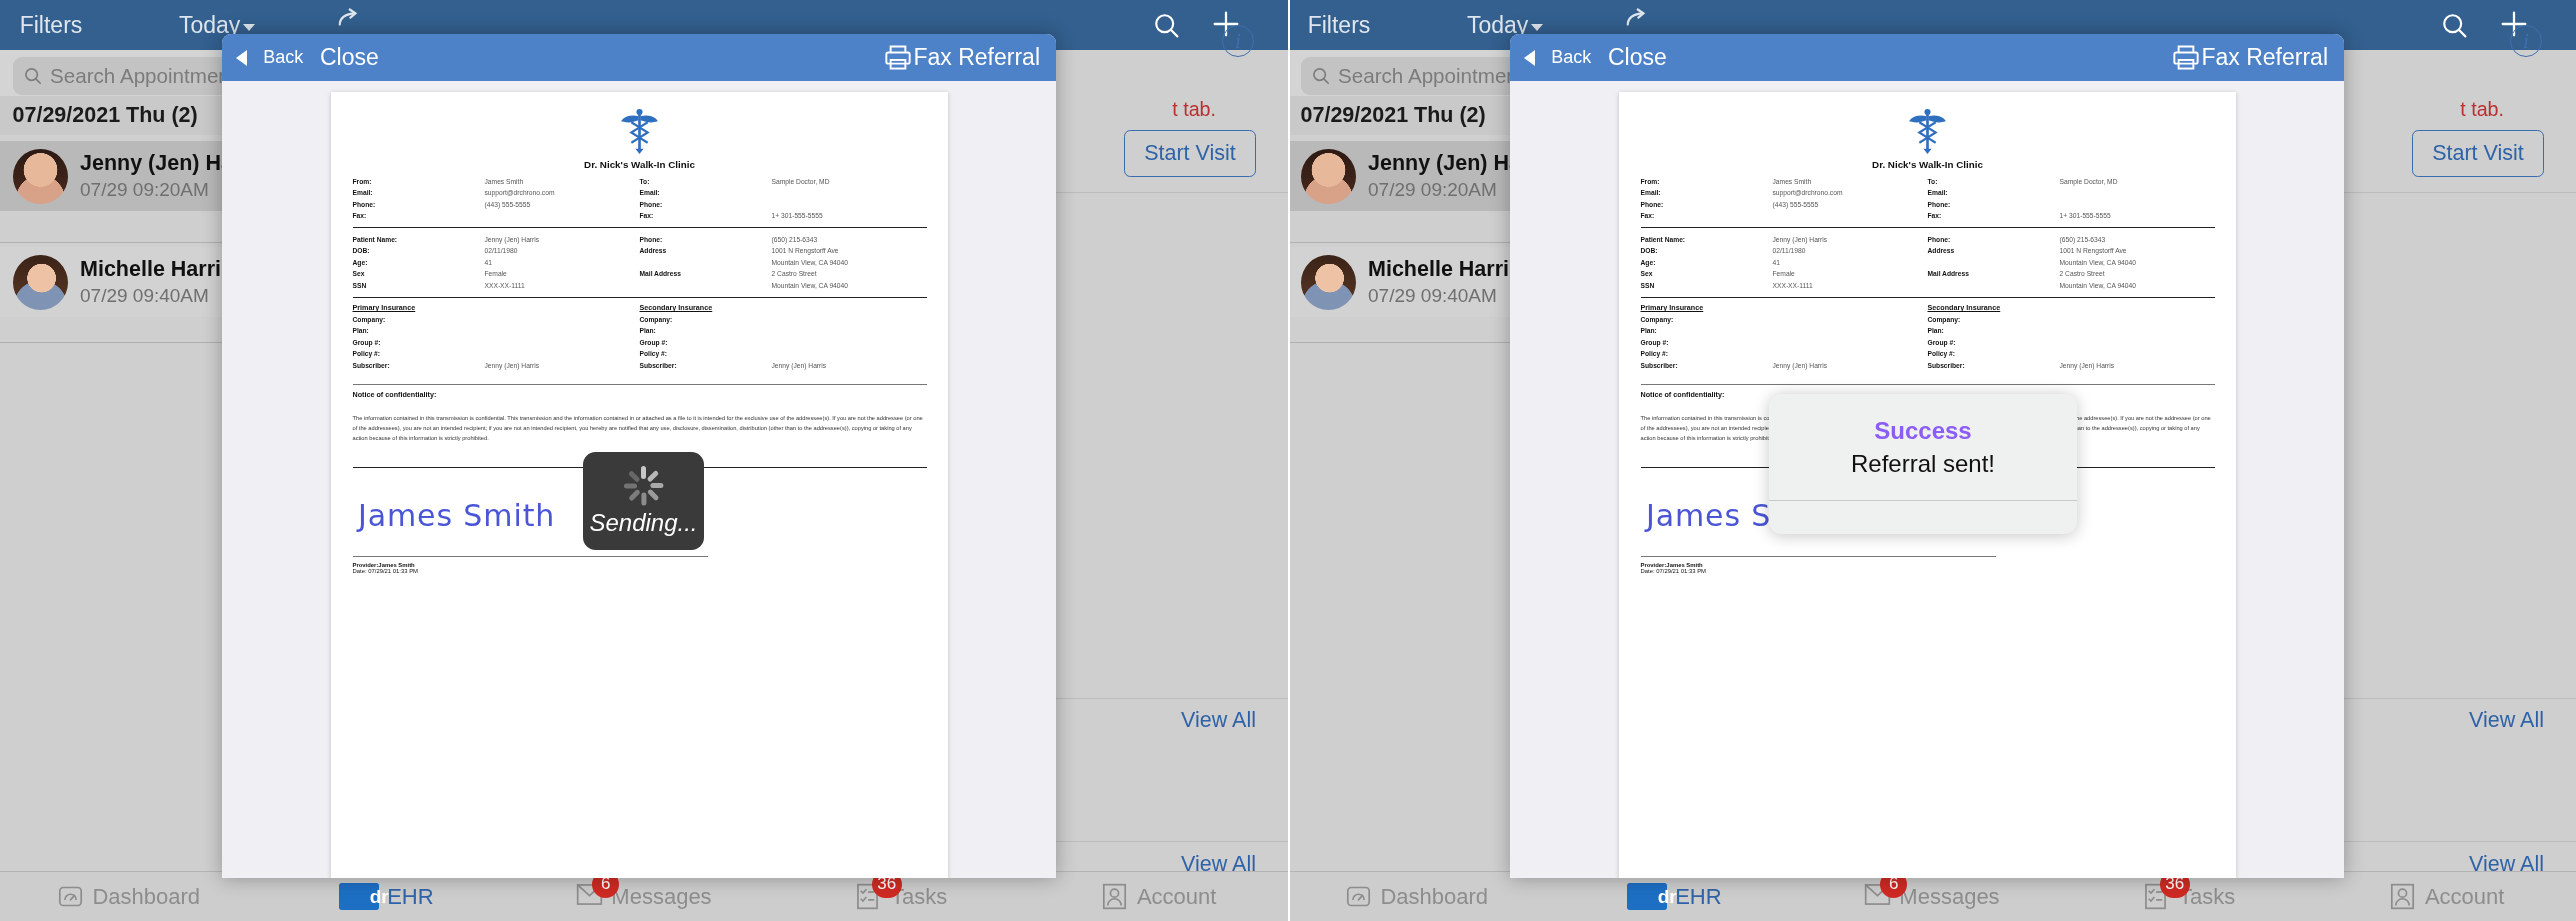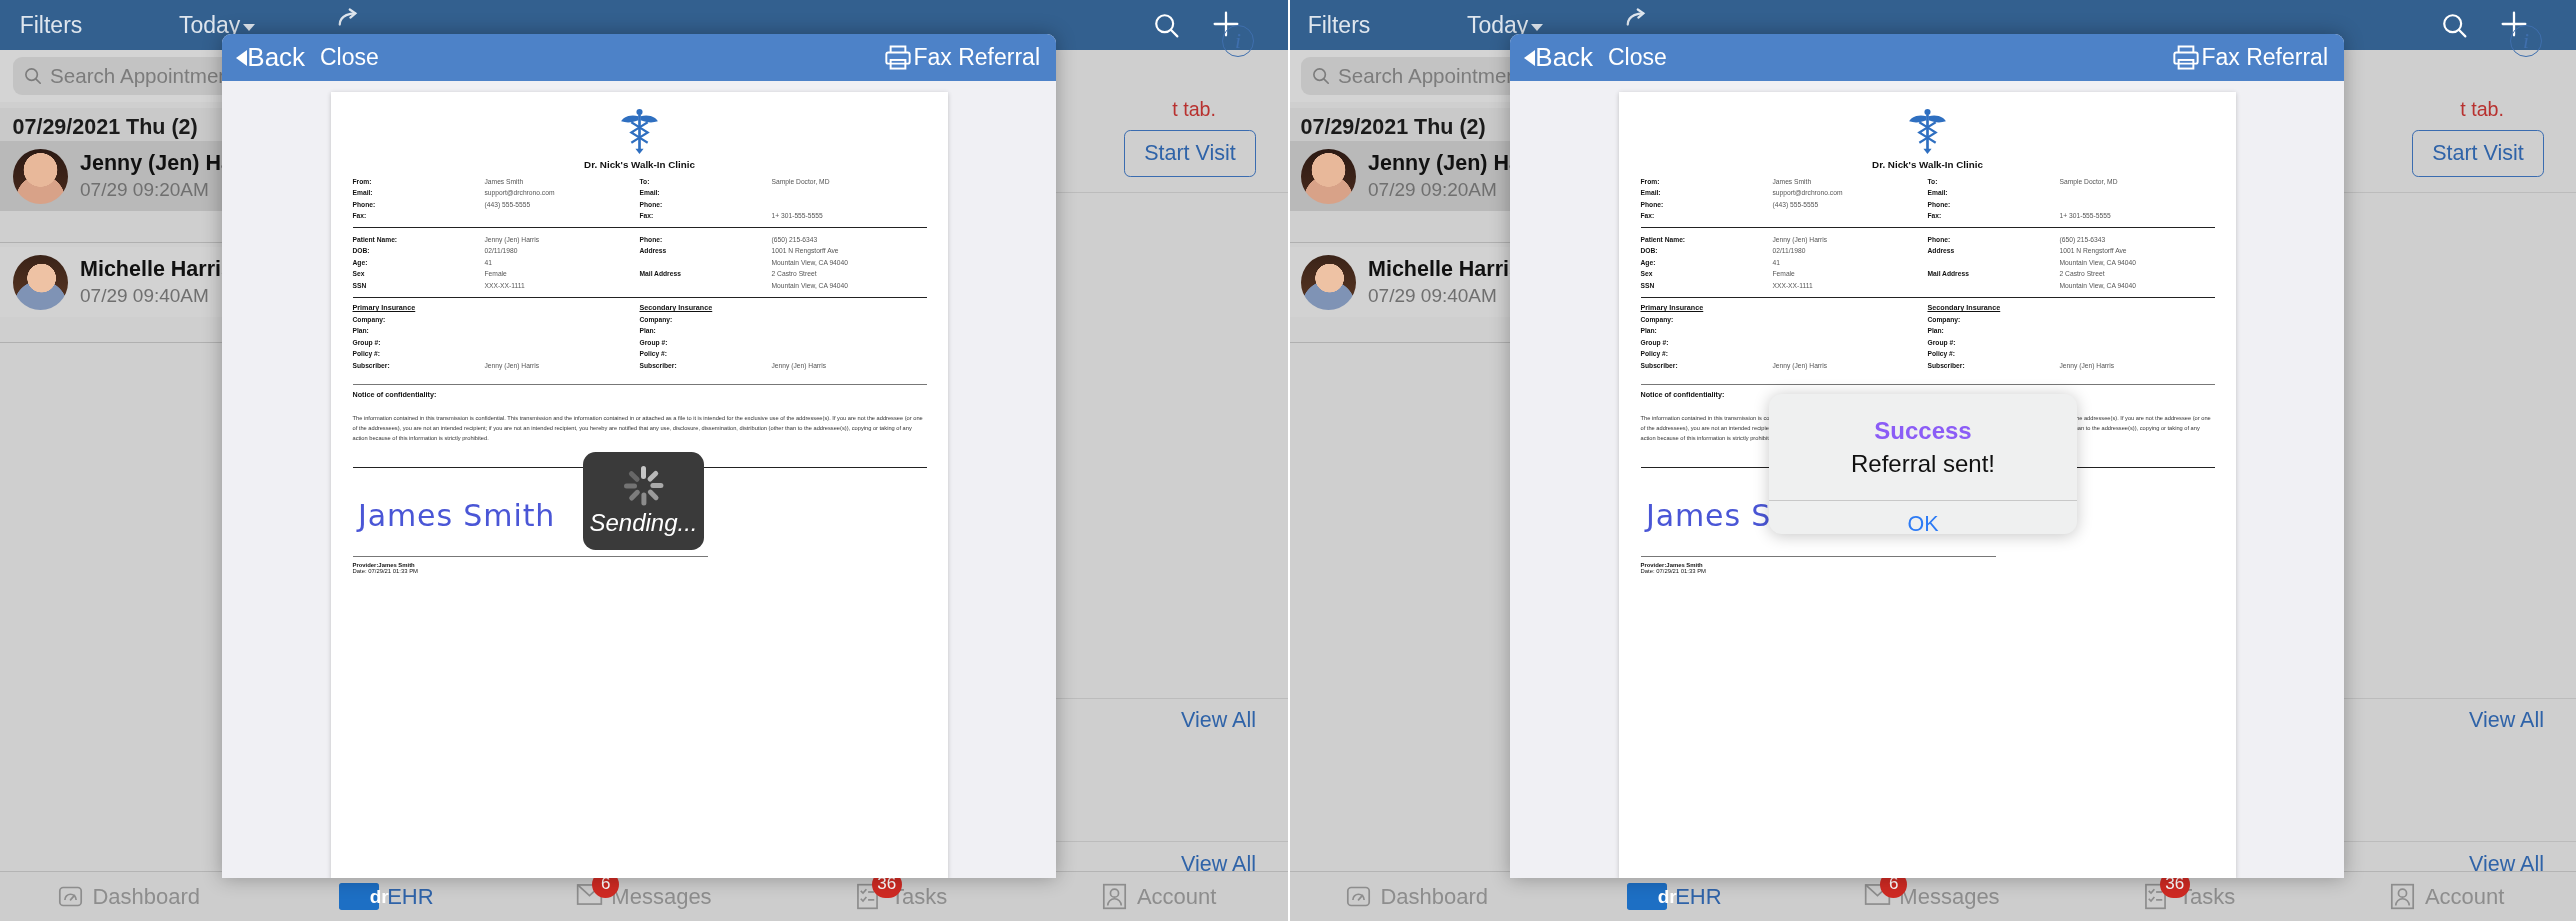--- a/index.html
+++ b/index.html
@@ -25,21 +25,21 @@
   .nb-today { position:absolute; left:179px; display:flex; align-items:flex-end; gap:2.7px;}
   .chev-d { display:inline-block; width:0;height:0; border-left:6.3px solid transparent;border-right:6.3px solid transparent;border-top:7.2px solid #dfe6ee; margin-bottom:7.2px;}
   .nb-share { position:absolute; left:331px; top:7.2px; }
   .nb-search { position:absolute; right:107px; top:10.7px; }
   .nb-plus   { position:absolute; right:45px; top:7.2px; }
 
   .searchrow { position:absolute; left:0; top:50px; width:411px; height:52px; background:#d4d4d4; display:flex; align-items:center; padding:0 12.5px; }
   .searchbox { flex:1; height:38px; background:#c3c3c3; border-radius:9px; display:flex; align-items:center; padding:0 10.7px; gap:7.2px; }
   .searchbox span.ph { color:#7c7c7c; font-size:20.6px; white-space:nowrap; }
 
-  .daterow { position:absolute; left:0; top:108px; width:411px; height:39px; background:#c9c9c9; display:flex; align-items:center; padding-left:12.5px; }
+  .daterow { position:absolute; left:0; top:96px; width:411px; height:39px; background:#c9c9c9; display:flex; align-items:center; padding-left:12.5px; }
   .daterow b { font-size:21.5px; color:#1b1b1b; font-weight:bold; }
 
   .appt { position:absolute; left:0; width:411px; height:70px; display:flex; align-items:center; padding-left:12.5px; gap:12.5px; }
   .appt.first { top:141px; background:#b9b9b9; }
   .appt.second { top:247px; background:#d2d2d2; }
   .avatar { width:55px; height:55px; border-radius:50%; flex:none; overflow:hidden; }
   .av1 { background:
       radial-gradient(circle at 50% 38%, #e8b89a 0 38%, rgba(0,0,0,0) 39%),
       radial-gradient(circle at 50% 92%, #d8a288 0 42%, rgba(0,0,0,0) 43%),
       linear-gradient(#2c1a14,#4a2a1c); }
@@ -64,21 +64,21 @@
   .tab { flex:1; display:flex; align-items:center; justify-content:center; gap:8px; position:relative; }
   .tab .lbl { font-size:22px; color:#8d8d8d; }
   .tab.active .lbl { color:#2f63a8; }
   .ti { width:27px; height:27px; position:relative; }
   .badge { position:absolute; top:-12.5px; left:16px; min-width:27px; height:27px; padding:0 5.4px; border-radius:13.4px; background:#cf2a23; color:#fff; font-size:17px; display:flex;align-items:center;justify-content:center;}
   .drlogo { width:30px;height:27px;background:#1d6fc4;color:#fff;font-size:19px;font-weight:bold;display:flex;align-items:center;justify-content:center;border-radius:2.7px;padding-left:40px;}
 
   
   .modal { position:absolute; border-radius:9px 9px 0 0; overflow:hidden; background:#f0f0f4; box-shadow:0 0 19.7px rgba(0,0,0,.30); }
   .modal-head { height:47px; background:#4d82c8; display:flex; align-items:center; color:#fff; position:relative; }
-  .mh-back { position:absolute; left:14.3px; display:flex; align-items:center; gap:0; font-size:26px; }
+  .mh-back { position:absolute; left:14.3px; display:flex; align-items:center; gap:16px; font-size:18px; }
   .mh-close { position:absolute; left:98px; font-size:23px; }
   .mh-title { position:absolute; right:16px; font-size:23px; }
   .mh-print { position:absolute; right:143px; top:9.8px; }
   .chev-l { width:0;height:0;border-top:8px solid transparent;border-bottom:8px solid transparent;border-right:11.6px solid #fff; }
 
   .modal-body { position:absolute; left:0; right:0; top:47px; bottom:0; background:#f0f0f4; }
   .paper { position:absolute; background:#fff; box-shadow:0 0.9px 4.5px rgba(0,0,0,.20); overflow:hidden; }
 
   
   .doc { position:absolute; inset:0; padding:16px 21.5px; color:#111; }
@@ -740,20 +740,19 @@
             <div class="rule thin" style="width:62%"></div>
             <div class="provline">Provider:James Smith</div>
             <div class="dateline">Date: 07/29/21 01:33 PM</div>
           </div>
         </div>
 
         <div class="alert" style="left:259px; top:313px; width:308px; height:140px;">
           <div class="title">Success</div>
           <div class="msg">Referral sent!</div>
           <div class="divider"></div>
-          <div class="ok">OK</div>
         </div>
       </div>
     </div>
   </div>
 
 </div>
 
 
 </body></html>

